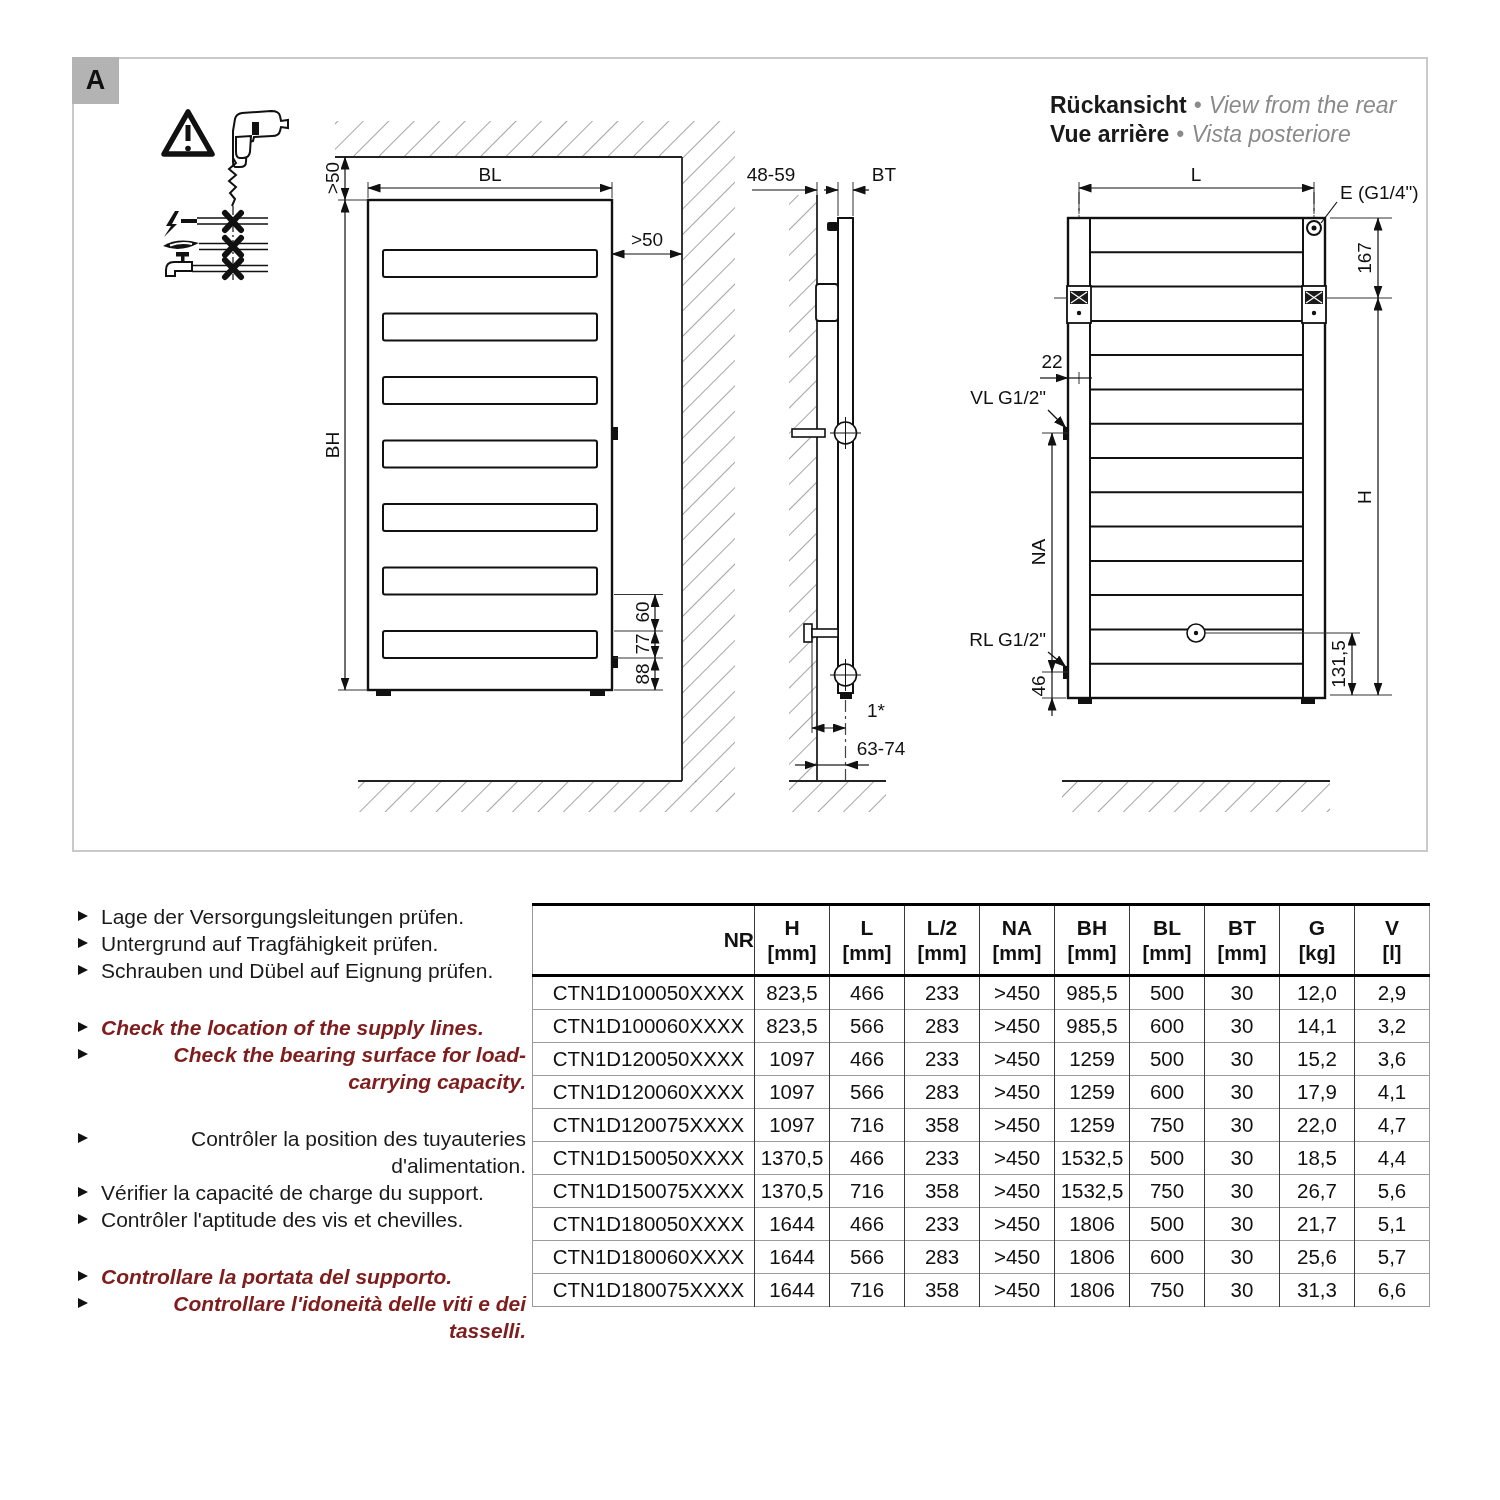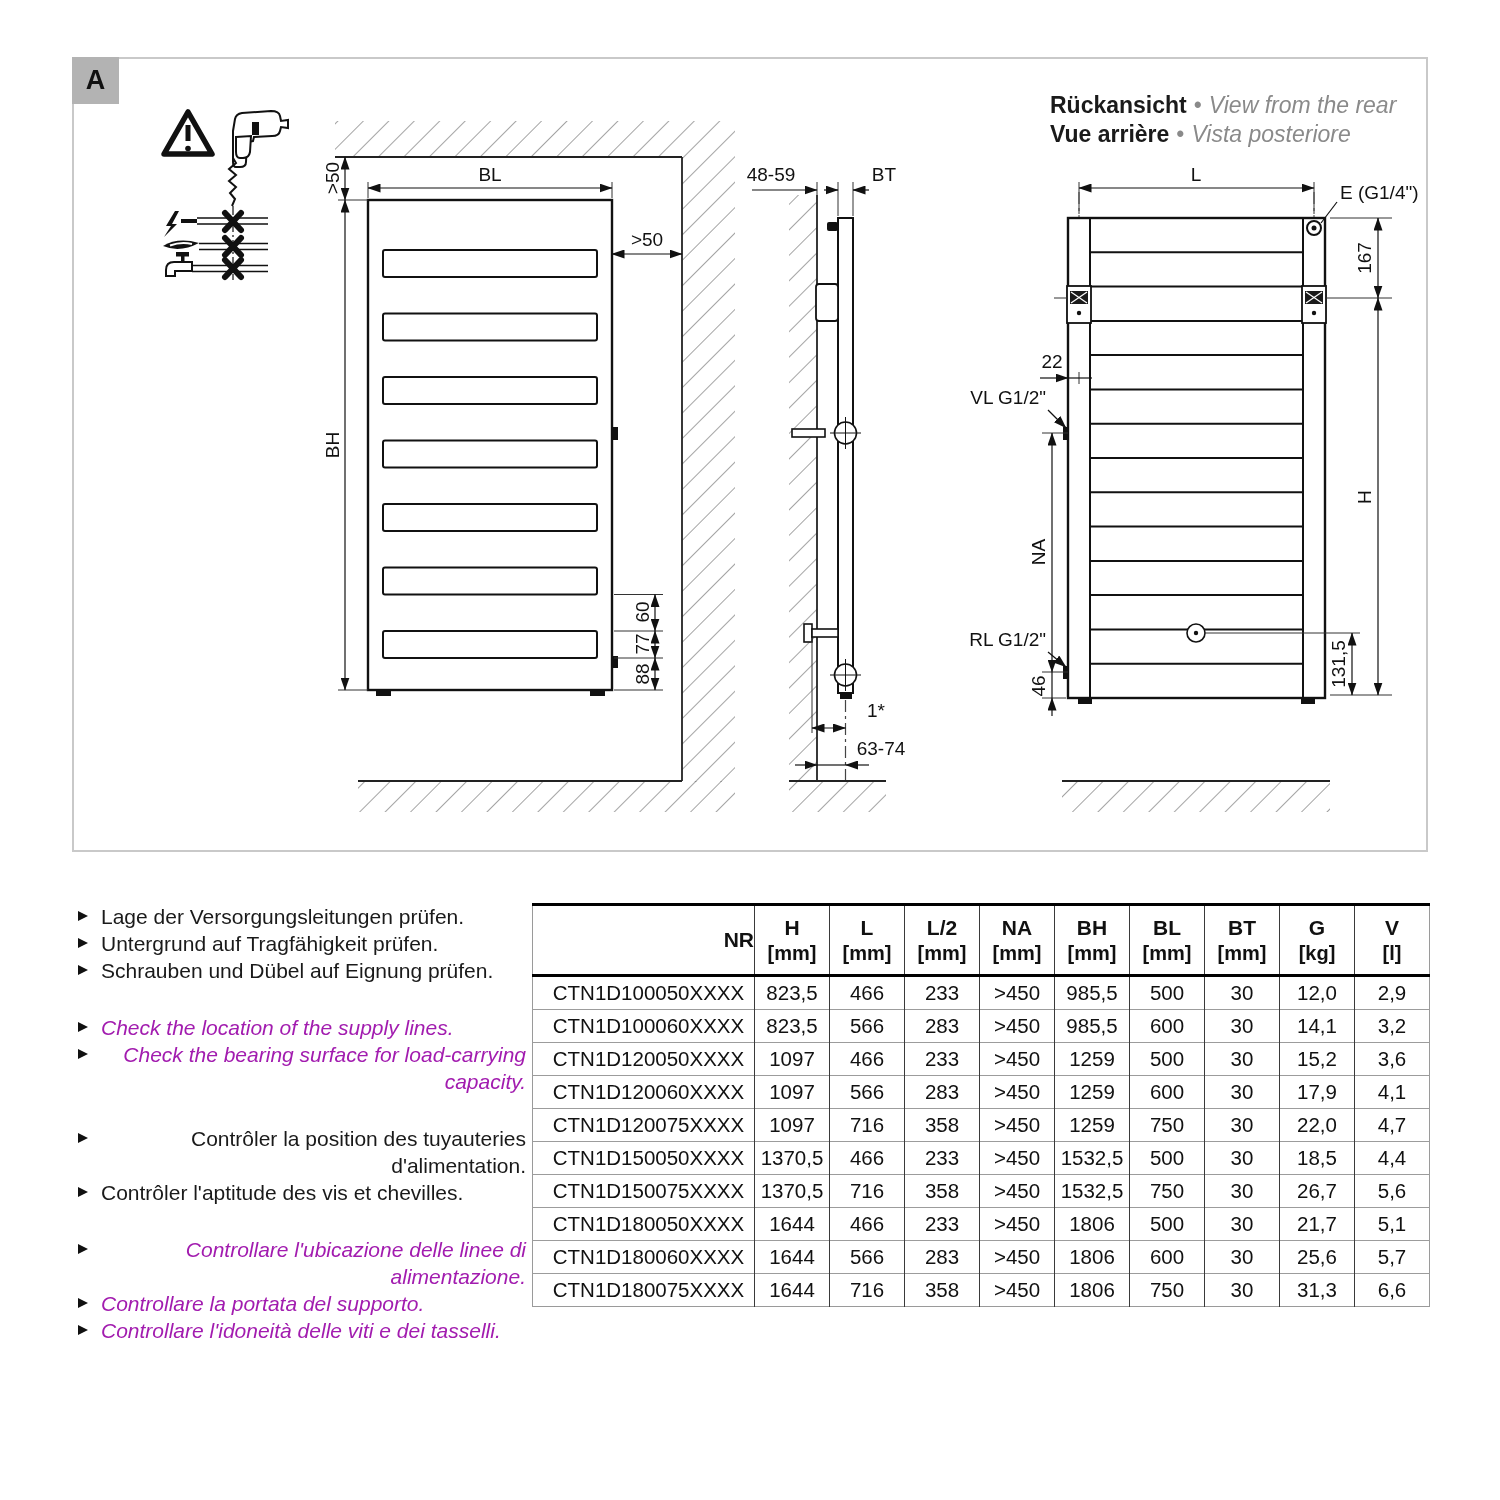--- a/index.html
+++ b/index.html
@@ -13,21 +13,21 @@
   .cap{font-size:23px;}
   .capb{font-weight:bold;fill:#1a1a1a;}
   .capg{fill:#8a8a8a;}
   .capi{fill:#8a8a8a;font-style:italic;}
   
   .notes{position:absolute;left:74px;top:903px;width:452px;font-size:21px;color:#1a1a1a;z-index:4;}
   ul.nblock{margin:0 0 30px 0;padding:0;list-style:none;}
   ul.nblock li{display:flex;line-height:27px;text-align:right;}
   .tri{flex:0 0 auto;width:0;height:0;border-top:5.5px solid transparent;border-bottom:5.5px solid transparent;
        border-left:10px solid #111;margin:8px 13px 0 4px;}
-  ul.nblock.it{color:#a21caf;font-style:italic;}
+  ul.nblock.it{color:#7f1d1d;font-style:italic;font-weight:bold;}
   ul.nblock.it .tri{border-left-color:#111;}
   
   table.spec{position:absolute;left:532px;top:903px;border-collapse:collapse;table-layout:fixed;z-index:4;
              border:1.5px solid #9a9a9a;border-top:3px solid #000;background:#fff;color:#111;}
   table.spec th{border-left:1.5px solid #3a3a3a;border-bottom:3px solid #000;font-weight:bold;
                 font-size:21px;vertical-align:middle;padding:0;height:68px;}
   table.spec th:first-child{border-left:none;text-align:right;padding-left:10px;}
   table.spec th .unit{font-size:20px;margin-top:2px;}
   table.spec td{border-left:1.5px solid #3a3a3a;border-top:1.4px solid #9c9c9c;font-size:20.5px;
                 height:32px;text-align:center;padding:0;}
@@ -314,28 +314,28 @@
         <span>Check the bearing surface for load-carrying capacity.</span>
       </li>
     </ul>
   <ul class="nblock" id="notes-fr">
       <li>
         <span class="tri"></span>
         <span>Contrôler la position des tuyauteries d'alimentation.</span>
       </li>
       <li>
         <span class="tri"></span>
+        <span>Vérifier la capacité de charge du support.</span>
+      </li>
+      <li>
+        <span class="tri"></span>
         <span>Contrôler l'aptitude des vis et chevilles.</span>
       </li>
     </ul>
   <ul class="nblock it" id="notes-it">
-      <li>
-        <span class="tri"></span>
-        <span>Controllare l'ubicazione delle linee di alimentazione.</span>
-      </li>
       <li>
         <span class="tri"></span>
         <span>Controllare la portata del supporto.</span>
       </li>
       <li>
         <span class="tri"></span>
         <span>Controllare l'idoneità delle viti e dei tasselli.</span>
       </li>
     </ul>
 </div>

